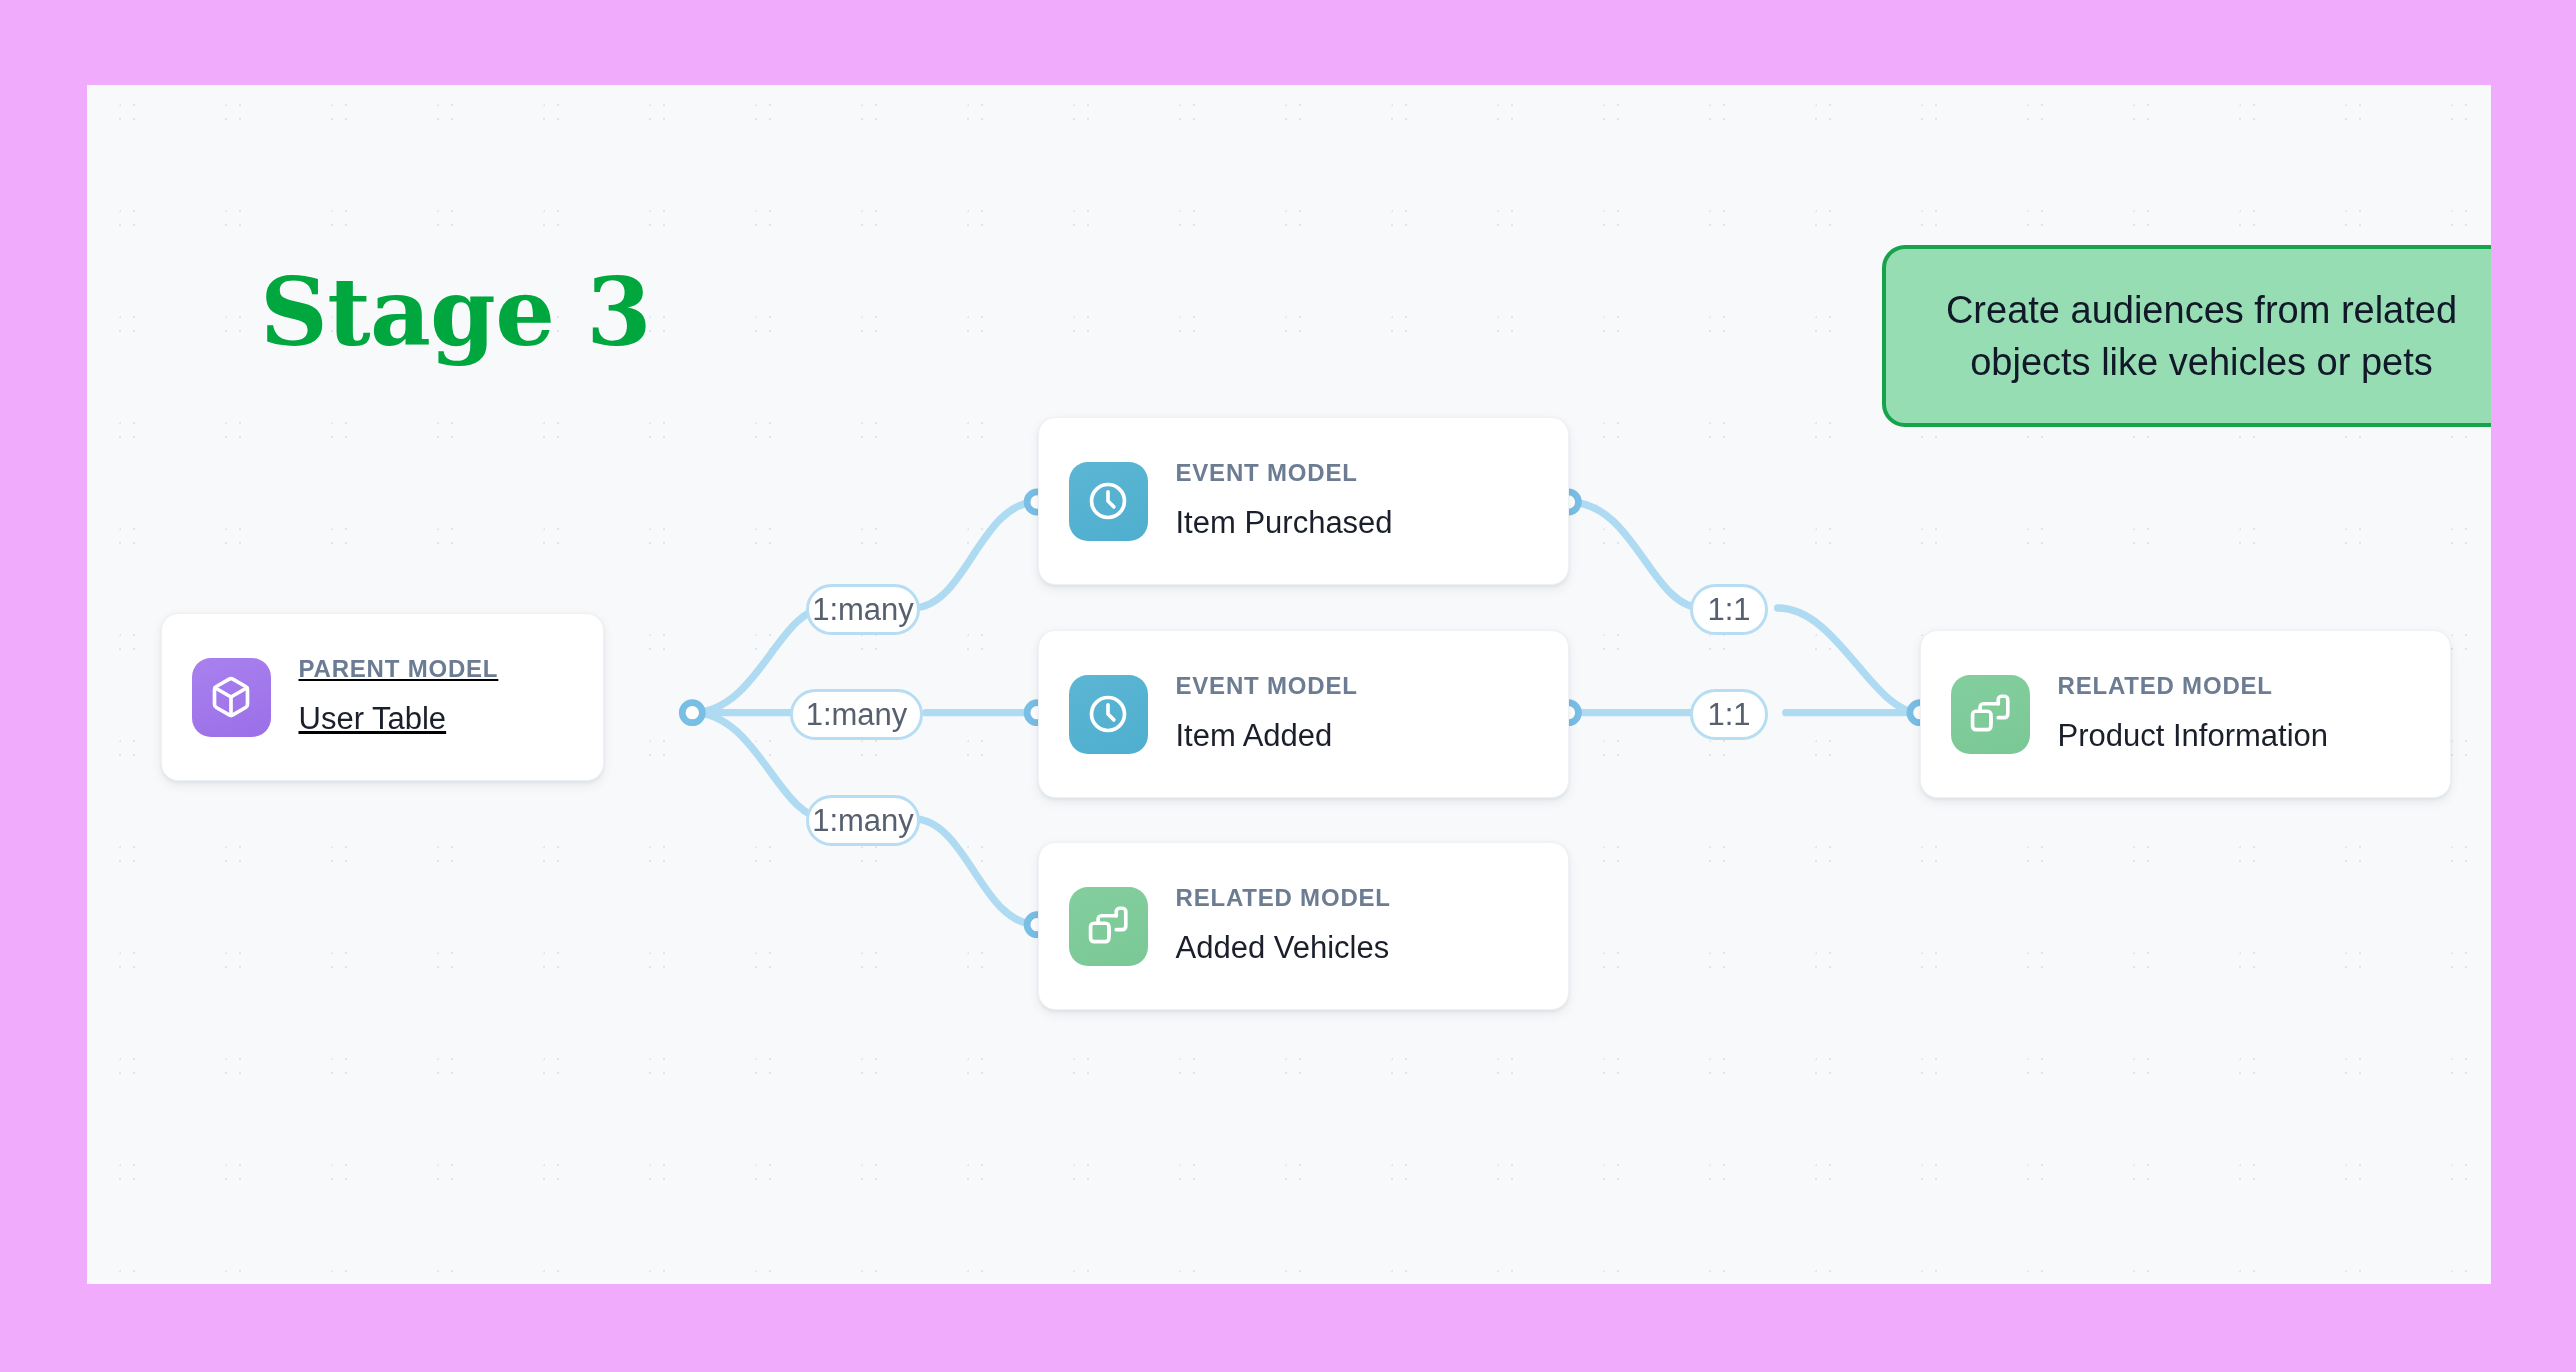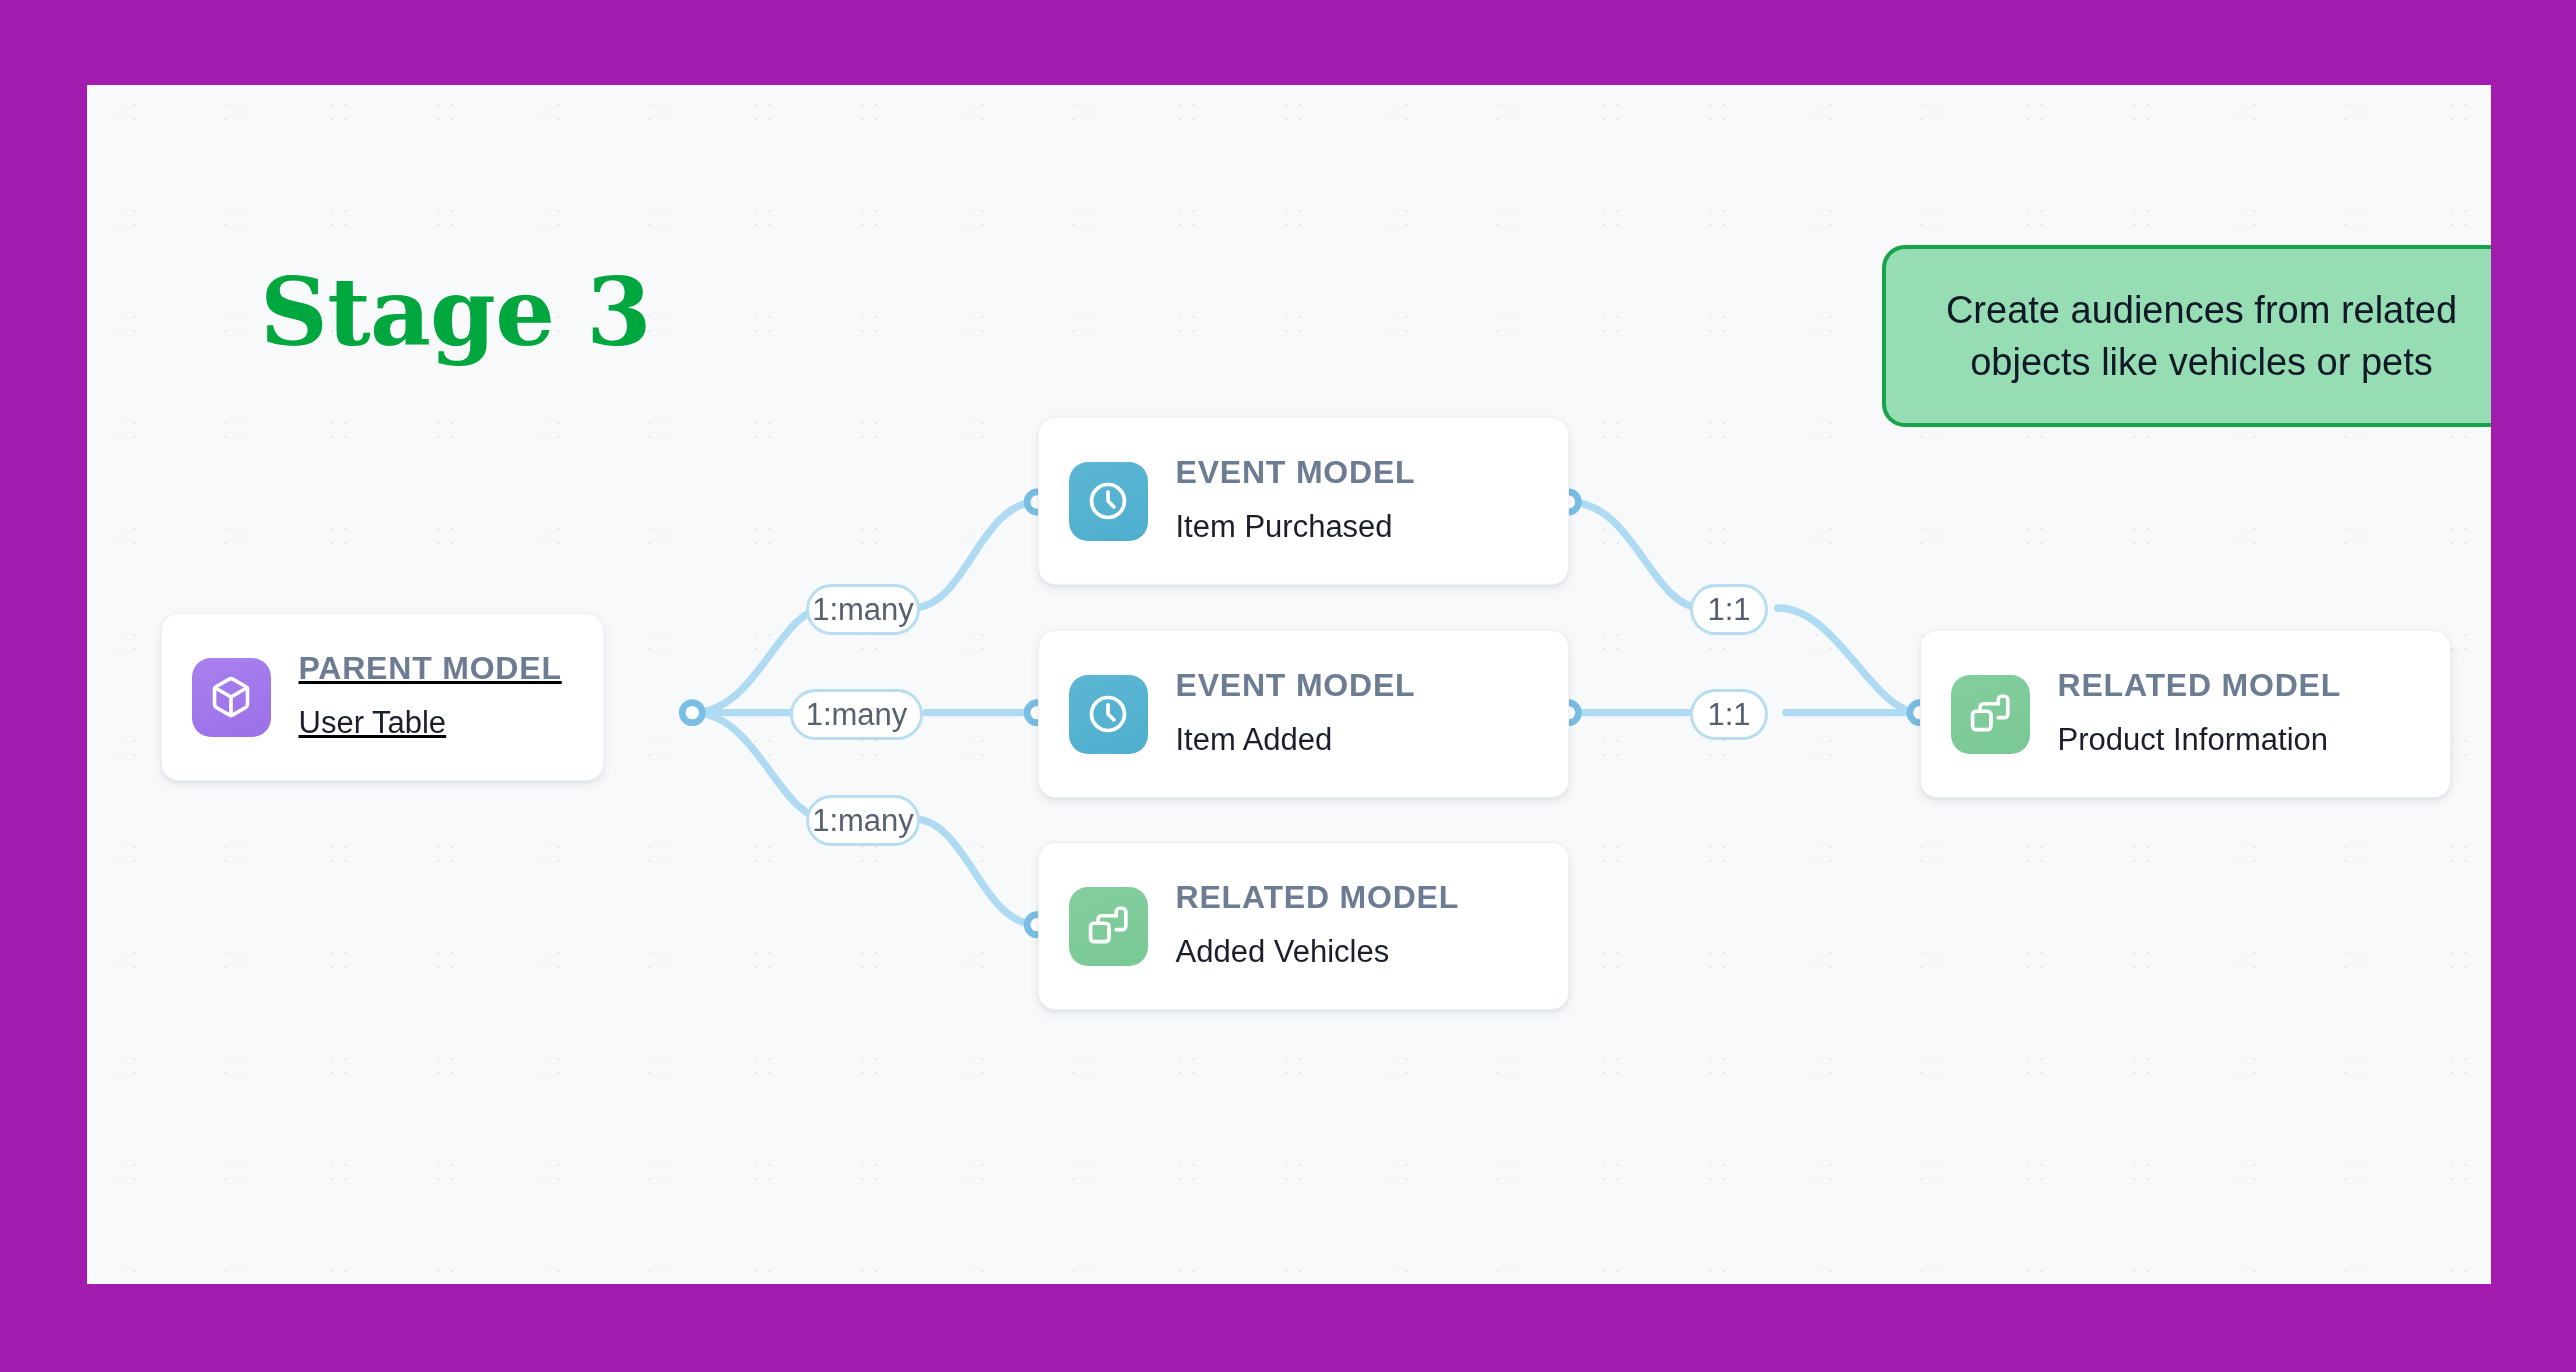--- a/index.html
+++ b/index.html
@@ -9,21 +9,21 @@
     width: 2576px;
     height: 1373px;
     overflow: hidden;
     font-family: "Liberation Sans", sans-serif;
   }
 
   #stage {
     position: relative;
     width: 2576px;
     height: 1373px;
-    background: #a21caf;
+    background: #f0abfc;
   }
 
   
   #canvas {
     position: absolute;
     left: 87px;
     top: 85px;
     width: 2404px;
     height: 1199px;
     background-color: #f7f9fb;
@@ -109,21 +109,21 @@
   .icon-blue   { background: linear-gradient(160deg, #5CB6D4 0%, #4FAECE 100%); }
   .icon-green  { background: linear-gradient(160deg, #84CE9E 0%, #7AC896 100%); }
 
   .node-text {
     margin-left: 28px;
     display: flex;
     flex-direction: column;
     justify-content: center;
   }
   .node-kicker {
-    font-size: 32px;
+    font-size: 24px;
     font-weight: bold;
     letter-spacing: 0.8px;
     color: #6B7C93;
     line-height: 1.15;
     white-space: nowrap;
   }
   .node-title {
     font-size: 31px;
     color: #1a1f2b;
     line-height: 1.3;

